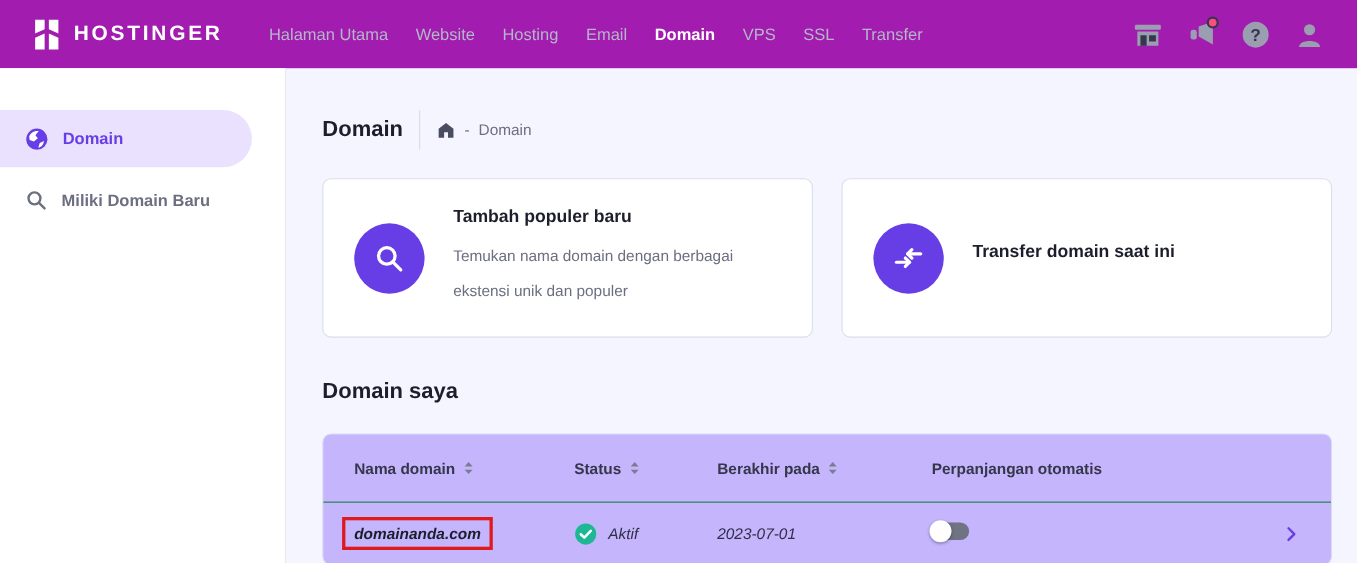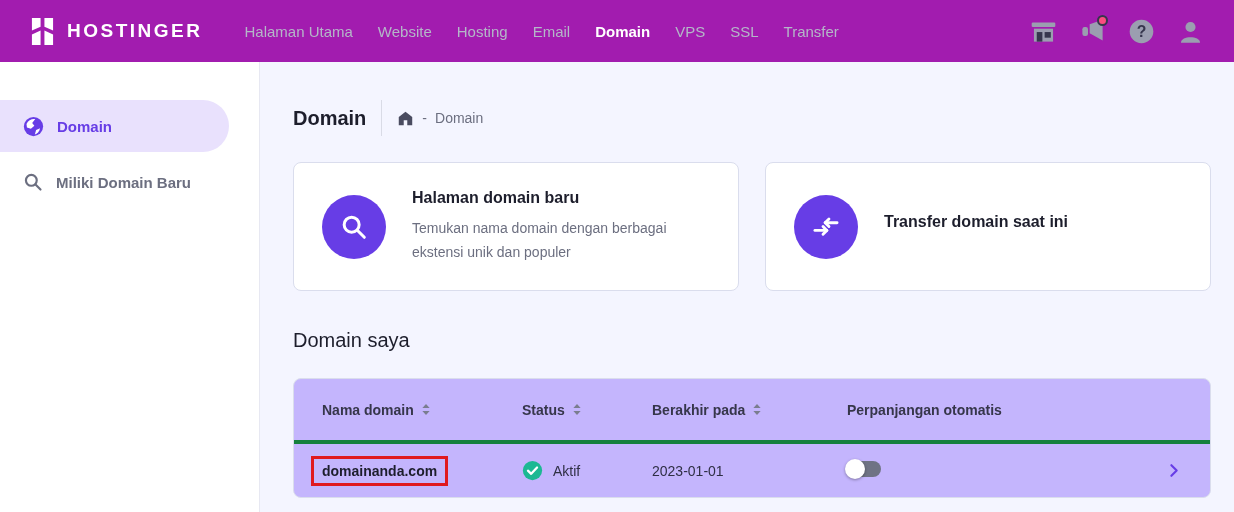--- a/index.html
+++ b/index.html
@@ -31,29 +31,29 @@
   .page-head { display:flex; align-items:center; gap:15px; }
   .page-title { font-size:20px; font-weight:700; color:#1d1e2c; }
   .vdivider { width:1px; height:36px; background:#d9dbe6; }
   .breadcrumb { display:flex; align-items:center; gap:8px; color:#6c6f80; font-size:14px; }
 
   
   .cards { display:flex; gap:26px; margin-top:26px; }
   .card { flex:1; background:#fff; border:1px solid #dadded; border-radius:8px; padding:26px 28px; display:flex; align-items:center; gap:26px; cursor:pointer; }
   .circle-icon { width:64px; height:64px; border-radius:50%; background:#673de6; display:flex; align-items:center; justify-content:center; flex-shrink:0; }
   .card-title { font-size:16px; font-weight:700; color:#1d1e2c; margin-bottom:9px; }
-  .card-desc { font-size:14px; color:#6c6f80; line-height:24px; max-width:305px; }
-
-  
-  .section-title { margin-top:38px; font-size:20px; font-weight:400; color:#1d1e2c; }
+  .card-desc { font-size:14px; color:#6c6f80; line-height:32px; max-width:305px; }
+
+  
+  .section-title { margin-top:38px; font-size:20px; font-weight:700; color:#1d1e2c; }
   .table-card { margin-top:26px; background:#c4b5fd; border:1px solid #dadded; border-radius:8px; }
   .trow { display:grid; grid-template-columns:200px 130px 195px 1fr 30px; align-items:center; padding:0 28px; }
   .thead { height:61px; }
   .th { display:flex; align-items:center; gap:7px; font-size:14px; font-weight:700; color:#36364a; cursor:pointer; }
-  .tbody-row { height:57px; border-top:4px solid #15803d; cursor:pointer; }
+  .tbody-row { height:57px; border-top:1px solid #15803d; cursor:pointer;font-style:italic; }
   .domain-box { display:inline-block; border:3px solid #e0191f; padding:4px 8px; margin-left:-11px; font-size:14px; font-weight:700; color:#1d1e2c; }
   .status-cell { display:flex; align-items:center; gap:10px; font-size:14px; color:#2f2f45;text-align:right; }
   .date-cell { font-size:14px; color:#2f2f45; }
   .toggle { position:relative; width:34px; height:16px; background:#6f7384; border-radius:9px; border:none; cursor:pointer; }
   .toggle .knob { position:absolute; left:-2px; top:-2px; width:20px; height:20px; border-radius:50%; background:#fff; box-shadow:0 1px 3px rgba(0,0,0,.35); }
   .chev { display:flex; justify-content:flex-end; }
 </style>
 </head>
 <body>
 
@@ -167,21 +167,21 @@
 
     <div class="cards">
       <div class="card">
         <span class="circle-icon">
           <svg width="30" height="30" viewBox="0 0 32 32" fill="none" stroke="#ffffff" stroke-width="3.2" stroke-linecap="round">
             <circle cx="13.5" cy="13.5" r="8"></circle>
             <line x1="19.5" y1="19.5" x2="27" y2="27"></line>
           </svg>
         </span>
         <div>
-          <div class="card-title">Halaman domain baru</div>
+          <div class="card-title">Tambah populer baru</div>
           <div class="card-desc">Temukan nama domain dengan berbagai ekstensi unik dan populer</div>
         </div>
       </div>
 
       <div class="card">
         <span class="circle-icon">
           <svg width="34" height="34" viewBox="0 0 40 40" fill="none" stroke="#ffffff" stroke-width="3.4" stroke-linecap="round" stroke-linejoin="round">
             <path d="M33 15 H19"></path>
               <path d="M23.5 10.5 L19 15 L23.5 19.5"></path>
             <path d="M7 24 H21"></path>
@@ -231,21 +231,21 @@
         </div>
         <div class="status-cell">
           <span style="display:flex;">
             <svg width="21" height="21" viewBox="0 0 24 24">
               <circle cx="12" cy="12" r="11" fill="#1cb893"></circle>
               <path d="M6.8 12.2 L10.5 15.8 L17.2 8.6" fill="none" stroke="#fff" stroke-width="2.6" stroke-linecap="round" stroke-linejoin="round"></path>
             </svg>
           </span>
           <span>Aktif</span>
         </div>
-        <div class="date-cell">2023-01-01</div>
+        <div class="date-cell">2023-07-01</div>
         <div>
           <button class="toggle" aria-checked="false">
             <span class="knob"></span>
           </button>
         </div>
         <div class="chev">
           <span style="display:flex;cursor:pointer;">
             <svg width="17" height="17" viewBox="0 0 24 24" fill="none" stroke="#673de6" stroke-width="3" stroke-linecap="round" stroke-linejoin="round">
               <path d="M9 4.5 L16.5 12 L9 19.5"></path>
             </svg>

